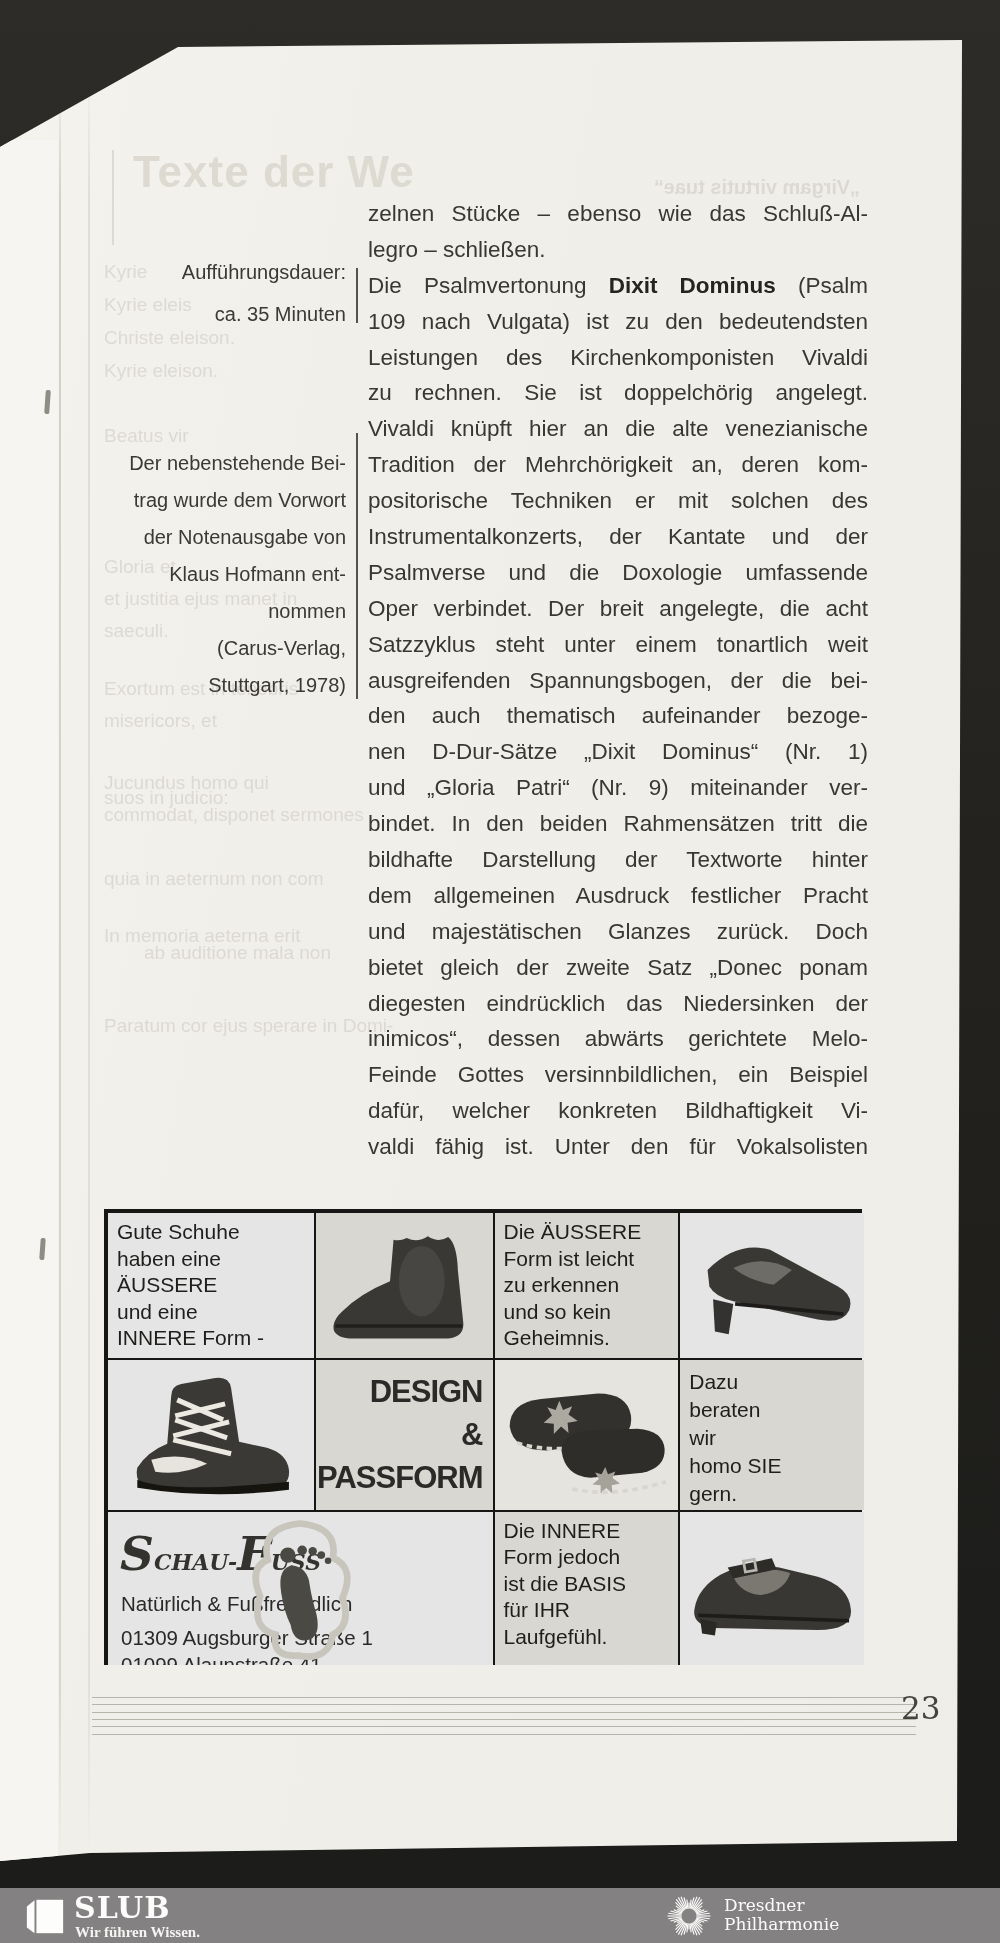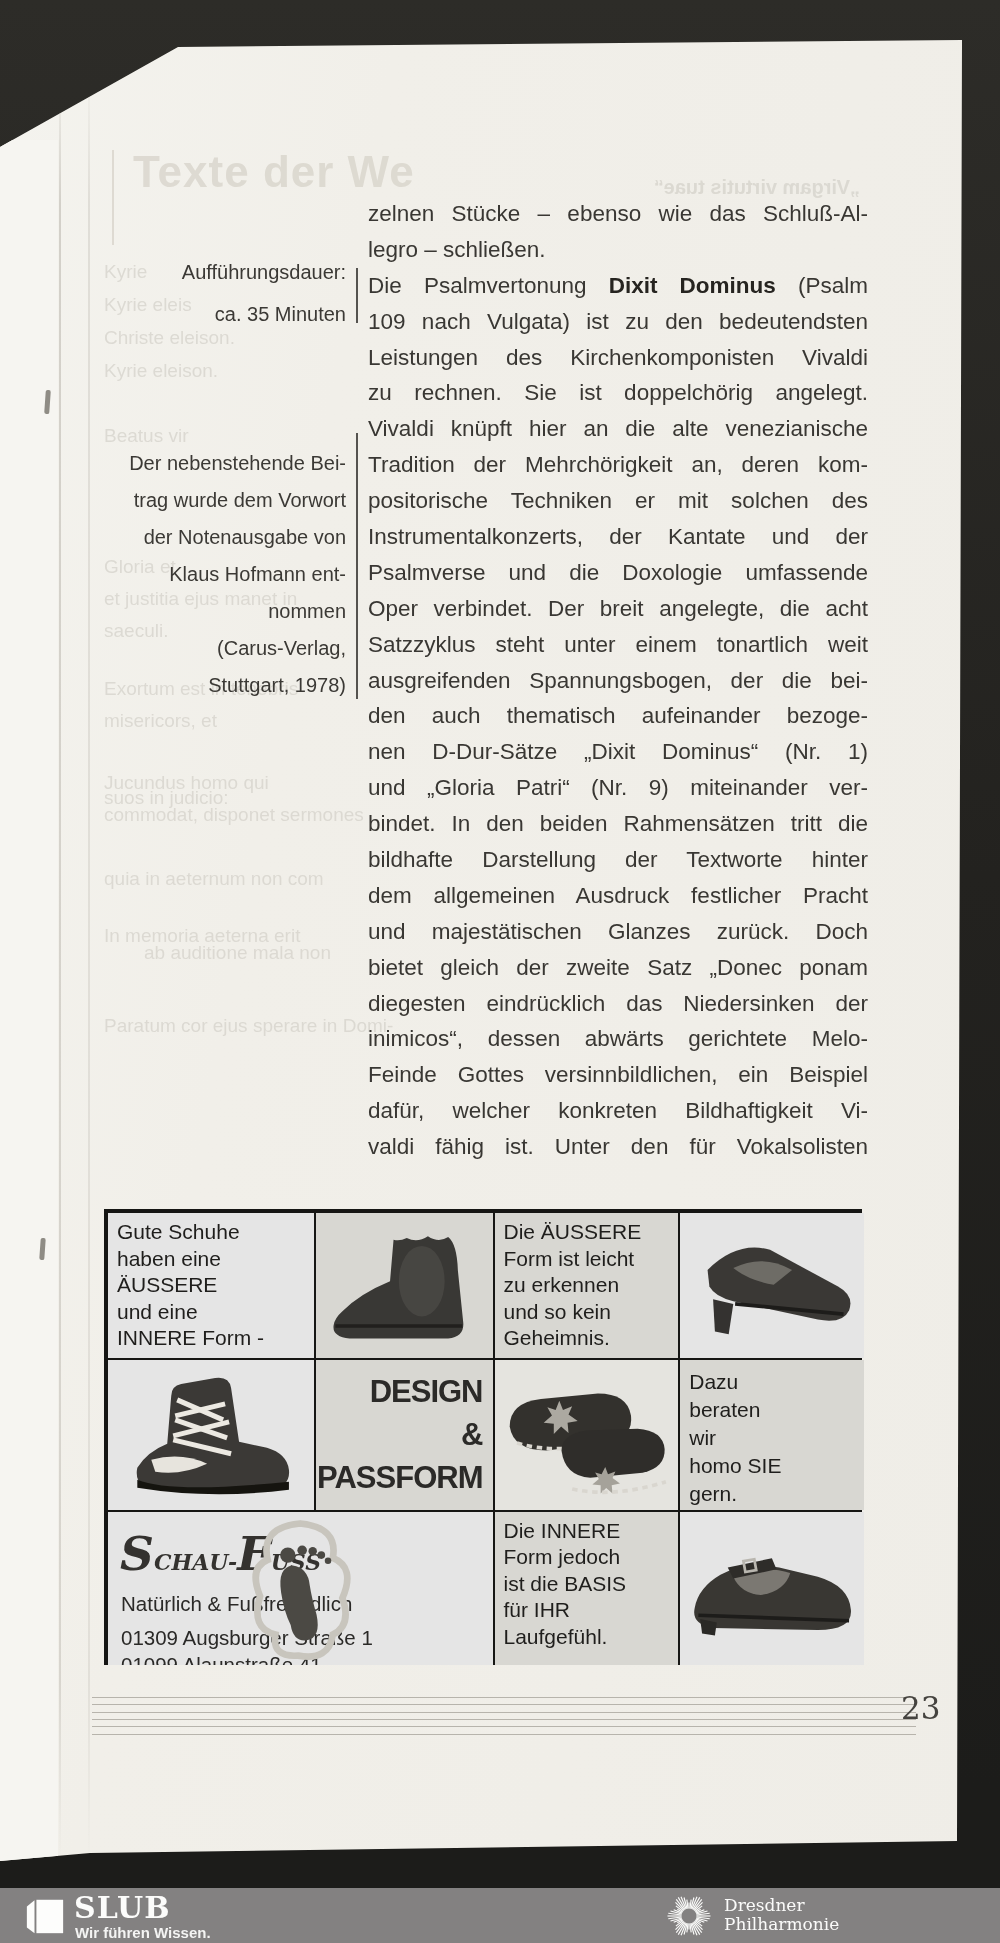--- a/index.html
+++ b/index.html
@@ -54,21 +54,21 @@
   .footprint{position:absolute;right:10px;top:4px;width:120px;height:148px;}
   
   .staff{position:absolute;left:92px;width:824px;height:1px;background:#b7b4ac;}
   #page-number{position:absolute;left:901px;top:1690px;font-family:"DejaVu Serif","Liberation Serif",serif;
                font-size:31px;color:#45433f;}
   
   .footer{position:absolute;left:0;top:1888px;width:1000px;height:55px;background:#838181;}
   .slub-icon{position:absolute;left:24px;top:7px;width:42px;height:42px;}
   .slub-name{position:absolute;left:74px;top:2px;font-family:"DejaVu Serif","Liberation Serif",serif;
              font-weight:bold;font-size:30px;color:#fcfcfb;letter-spacing:1px;}
-  .slub-slogan{position:absolute;left:75px;top:36px;font-size:15px;font-weight:bold;color:#f4f4f3;}
+  .slub-slogan{position:absolute;left:75px;top:36px;font-size:15px;font-weight:bold;color:#f4f4f3;font-family:Liberation Serif, serif;}
   .phil-icon{position:absolute;left:666px;top:5px;width:46px;height:46px;}
   .phil-name{position:absolute;left:724px;top:8px;font-family:"DejaVu Serif","Liberation Serif",serif;
              font-size:17px;line-height:19px;color:#fbfbfa;}
 </style>
 </head>
 <body>
 
 <div class="scan">
 
   <div class="page">

